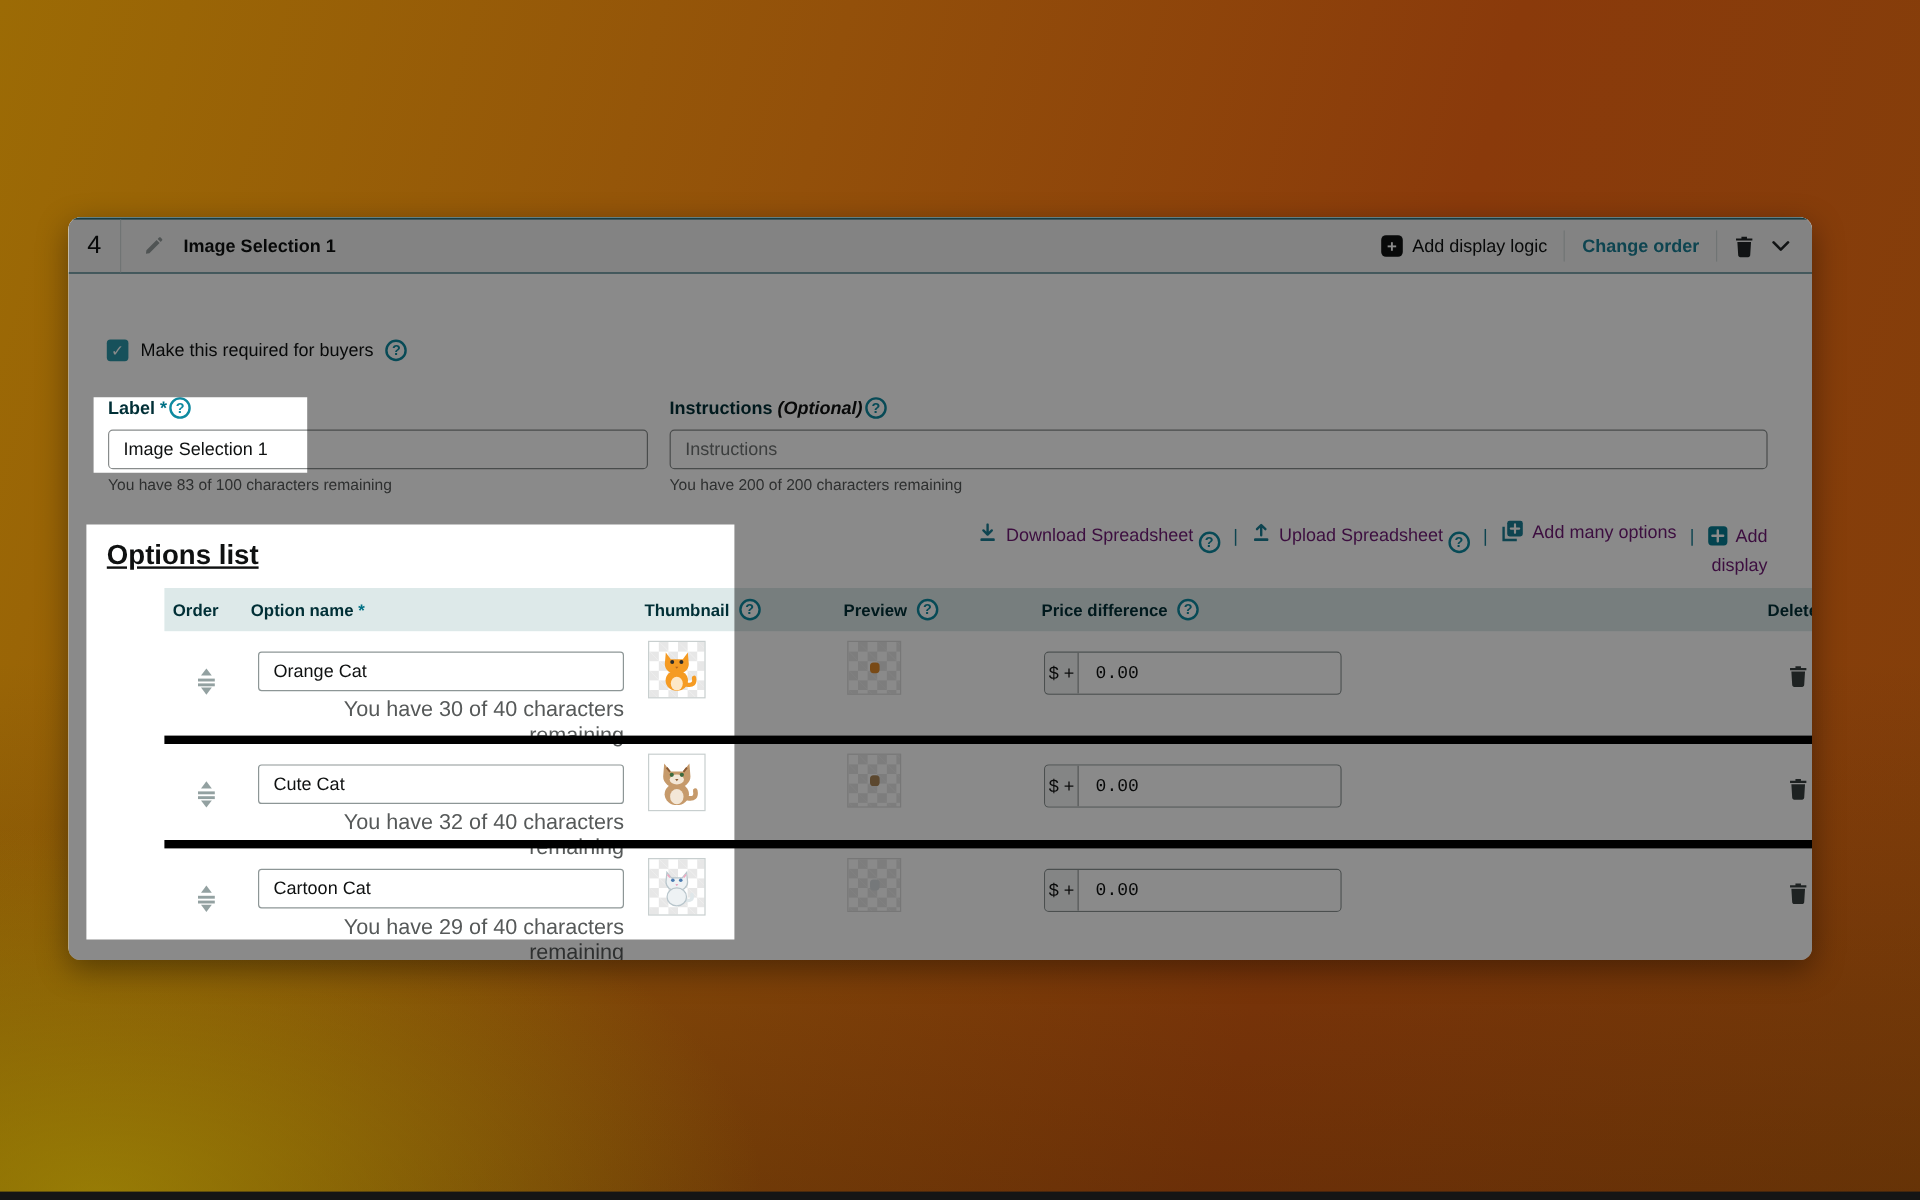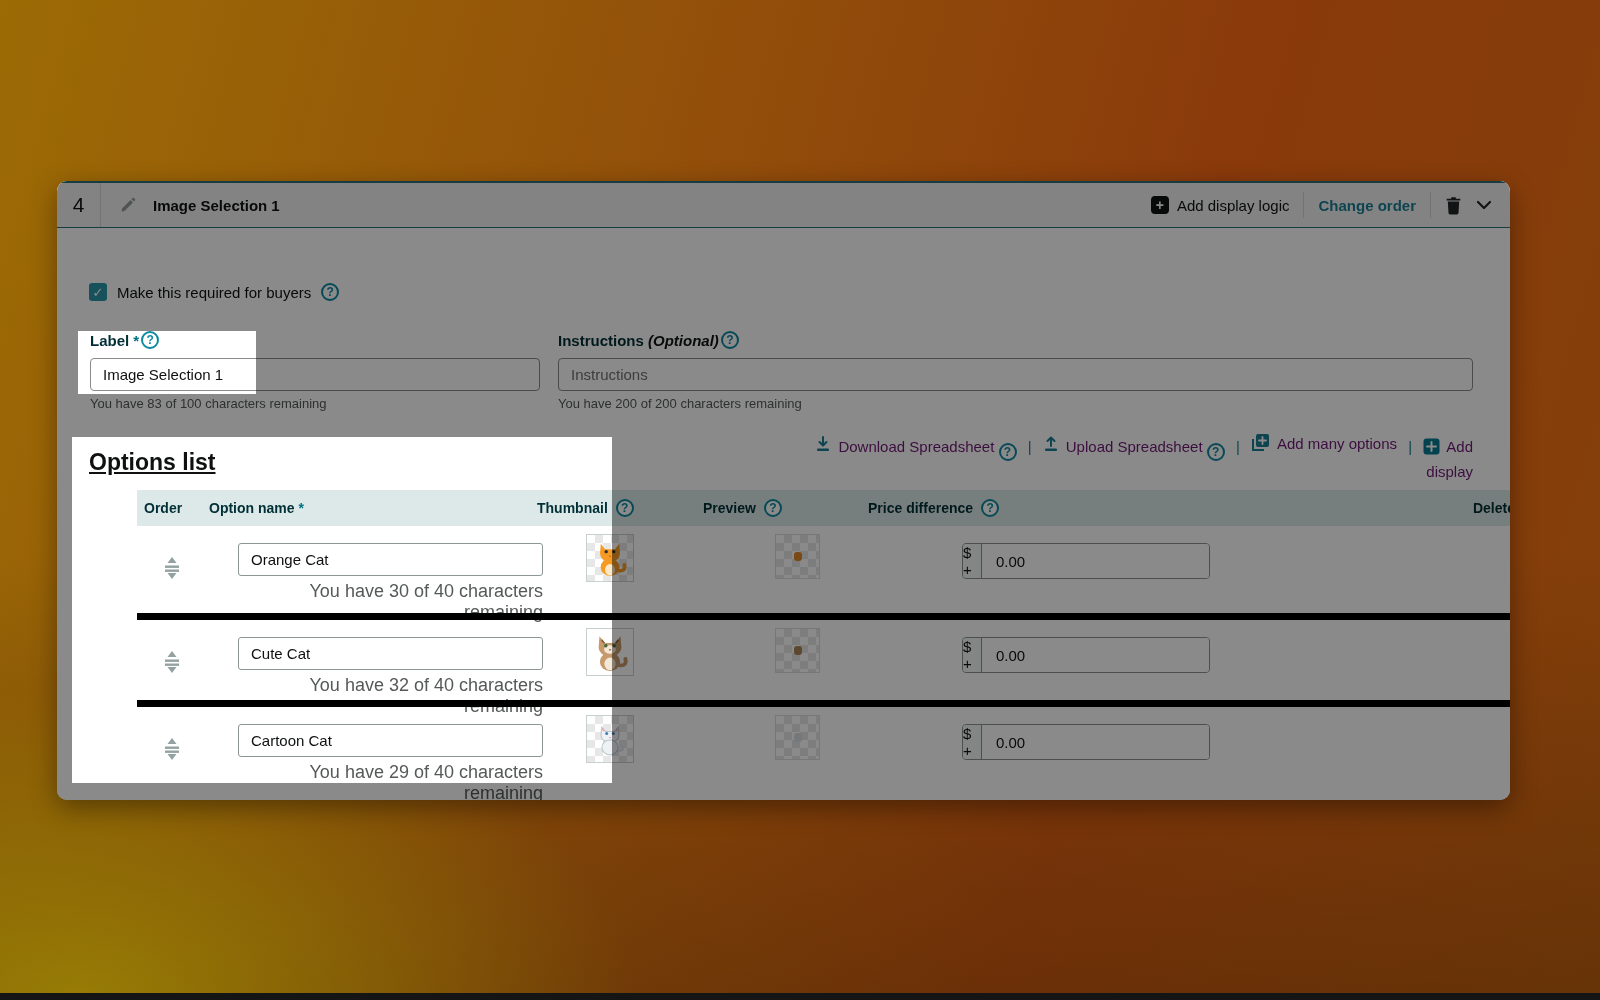--- a/index.html
+++ b/index.html
@@ -72,21 +72,21 @@
   .opt-table { position:absolute; left:32px; top:309px; width:1384px;margin-left:48px; }
   .t-head, .t-row { display:grid; grid-template-columns:70px 325px 165px 170px 504px 150px; }
   .t-head { height:36px; background:#dde9e9; align-items:center; }
   .th { font-size:14px; font-weight:700; color:#002f36; display:flex; align-items:center; gap:8px; }
   .th.c-order { padding-left:7px; }
   .th.c-name { padding-left:2px; }
   .th.c-thumb { padding-left:5px; }
   .th.c-prev { padding-left:6px; }
   .th.c-price { padding-left:1px; }
   .th.c-del { justify-content:flex-end; padding-right:6px; }
-  .t-row { height:87px; position:relative;gap:23px; }
+  .t-row { height:87px; position:relative; }
   .t-row + .t-row { border-top:7px solid #000000; }
   .t-row.last { height:80px; }
 
   .drag-wrap { margin:28px 0 0 24px; cursor:grab; display:inline-flex; }
   .name-wrap { margin:17px 0 0 8px; width:305px; }
   .name-input { width:100%; height:33px; border:1px solid #8d9696; border-radius:3px; padding:0 12px;
     font-size:15px; color:#0f1111; font-family:"Liberation Sans",sans-serif; }
   .row-helper { margin-top:5px; font-size:18px; color:#565959; text-align:right; }
 
   .checker {
@@ -100,21 +100,21 @@
     display:flex; align-items:center; justify-content:center; cursor:pointer; }
   .prev-box { width:45px; height:45px; margin:8px 0 0 9px; border:1px solid #dcdcdc;
     display:flex; align-items:center; justify-content:center; }
   .mini-dot { width:8px; height:9px; border-radius:3px; }
 
   .price-group { margin:17px 0 0 3px; width:248px; height:36px; display:flex;
     border:1px solid #8b9393; border-radius:4px; overflow:hidden; background:#fff; }
   .price-prefix { width:46px; background:#f4f5f5; border-right:1px solid #8b9393;
     display:flex; align-items:center; justify-content:center; font-size:15px; color:#0f1111; }
   .price-input { flex:1; border:none; outline:none; padding:0 14px; font-size:15px; color:#0f1111;
-    font-family:Liberation Sans, sans-serif; }
+    font-family:Liberation Mono, monospace; }
   .del-wrap { display:flex; justify-content:flex-end; padding:28px 14px 0 0; }
   .icon-btn { cursor:pointer; display:inline-flex; }
 
   
   .overlay { position:absolute; inset:0; z-index:50; pointer-events:none; }
 </style>
 </head>
 <body>
 
 <div class="card">

